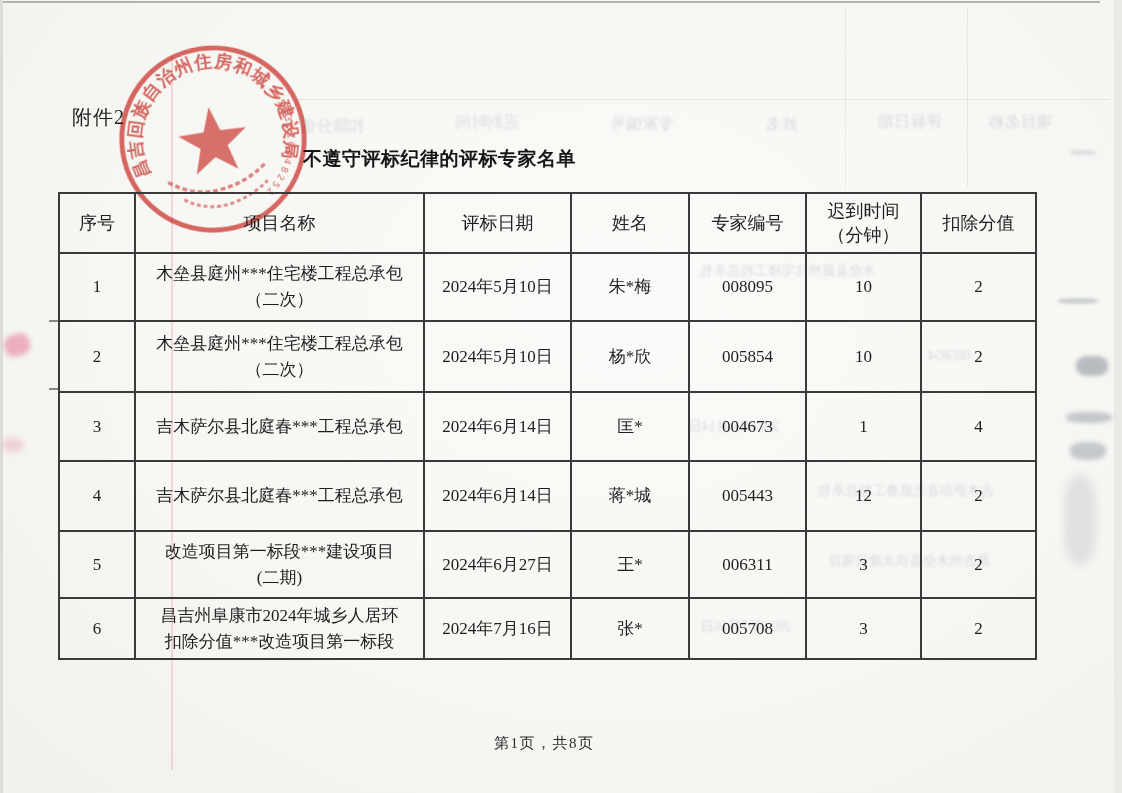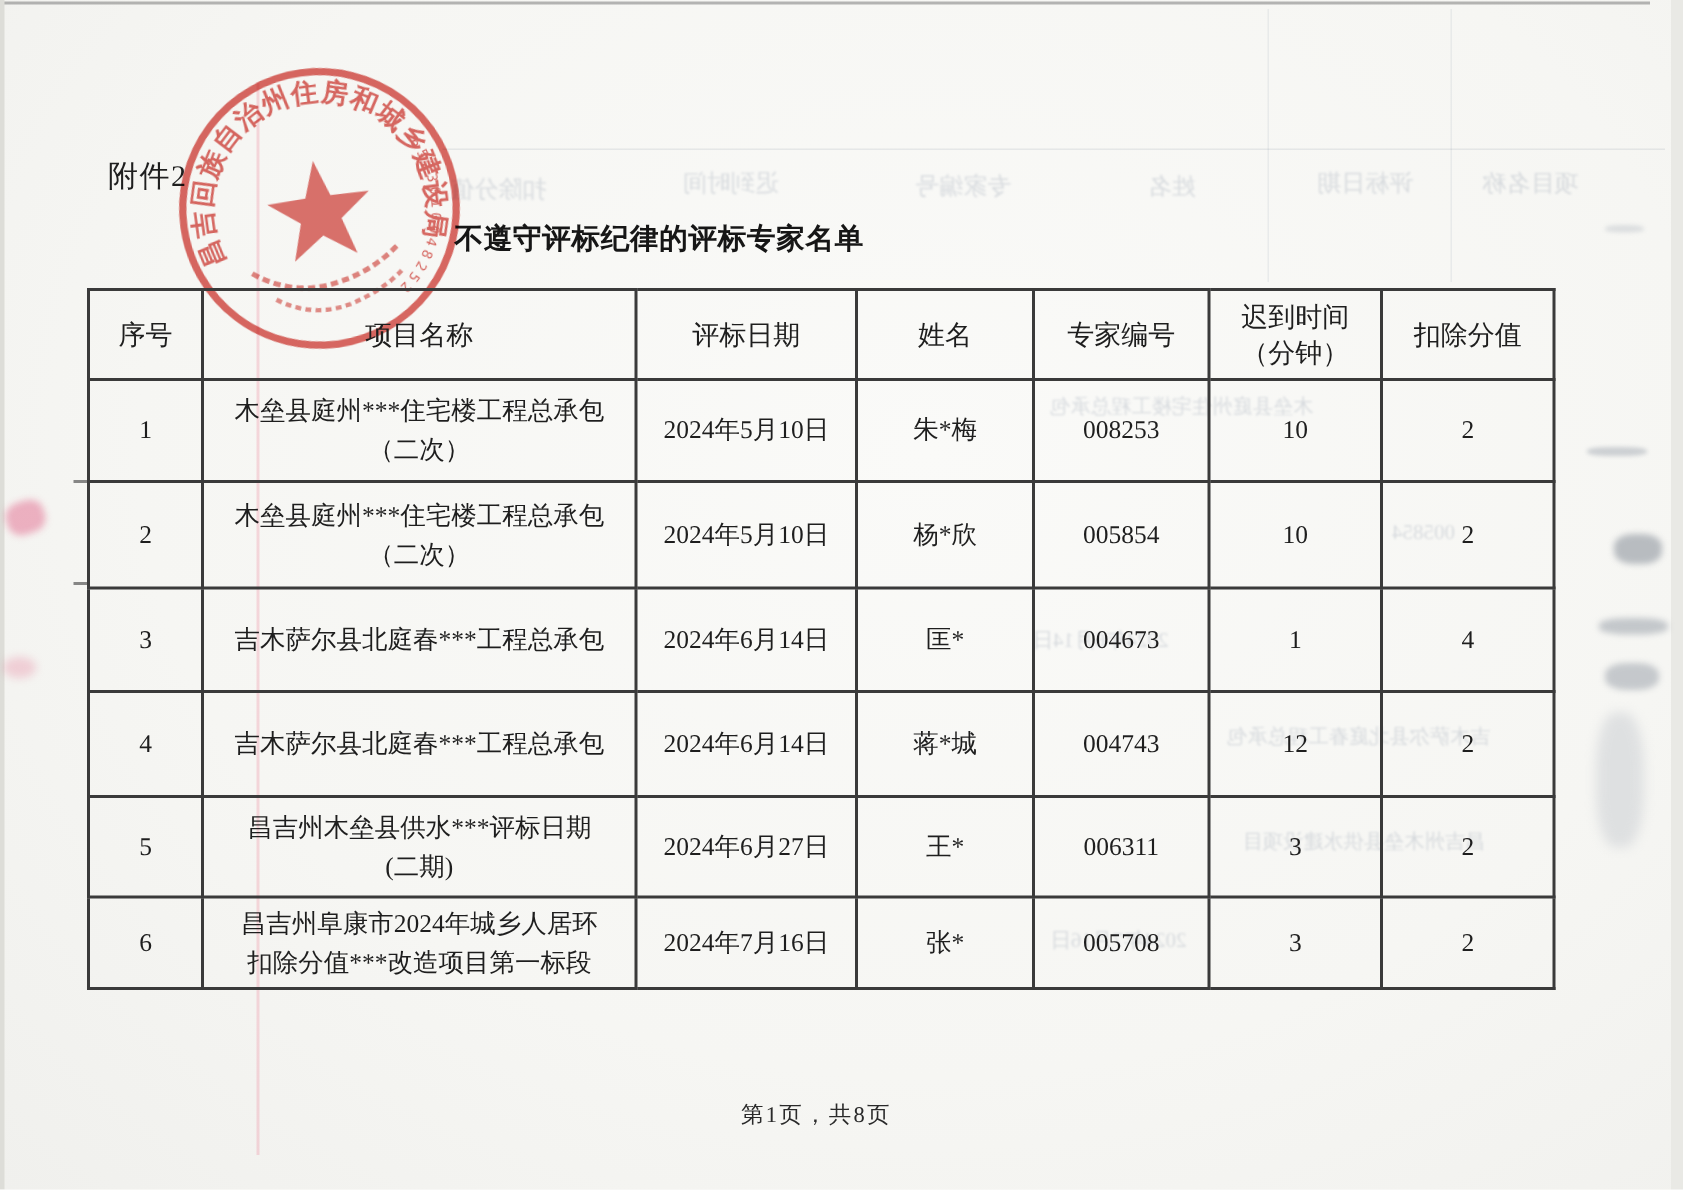--- a/index.html
+++ b/index.html
@@ -165,21 +165,21 @@
     <th>扣除分值</th>
   </tr>
   <tr style="height:68px">
     <td class="num">1</td>
     <td class="proj">
       <div>木垒县庭州***住宅楼工程总承包</div>
       <div>（二次）</div>
     </td>
     <td>2024年5月10日</td>
     <td>朱*梅</td>
-    <td class="num">008253</td>
+    <td class="num">008095</td>
     <td class="num">10</td>
     <td class="num">2</td>
   </tr>
   <tr style="height:71px">
     <td class="num">2</td>
     <td class="proj">
       <div>木垒县庭州***住宅楼工程总承包</div>
       <div>（二次）</div>
     </td>
     <td>2024年5月10日</td>
@@ -199,28 +199,28 @@
     <td class="num">1</td>
     <td class="num">4</td>
   </tr>
   <tr style="height:70px">
     <td class="num">4</td>
     <td class="proj">
       <div>吉木萨尔县北庭春***工程总承包</div>
     </td>
     <td>2024年6月14日</td>
     <td>蒋*城</td>
-    <td class="num">004743</td>
+    <td class="num">005443</td>
     <td class="num">12</td>
     <td class="num">2</td>
   </tr>
   <tr style="height:67px">
     <td class="num">5</td>
     <td class="proj">
-      <div>昌吉州木垒县供水***评标日期</div>
+      <div>改造项目第一标段***建设项目</div>
       <div>(二期)</div>
     </td>
     <td>2024年6月27日</td>
     <td>王*</td>
     <td class="num">006311</td>
     <td class="num">3</td>
     <td class="num">2</td>
   </tr>
   <tr style="height:61px">
     <td class="num">6</td>

